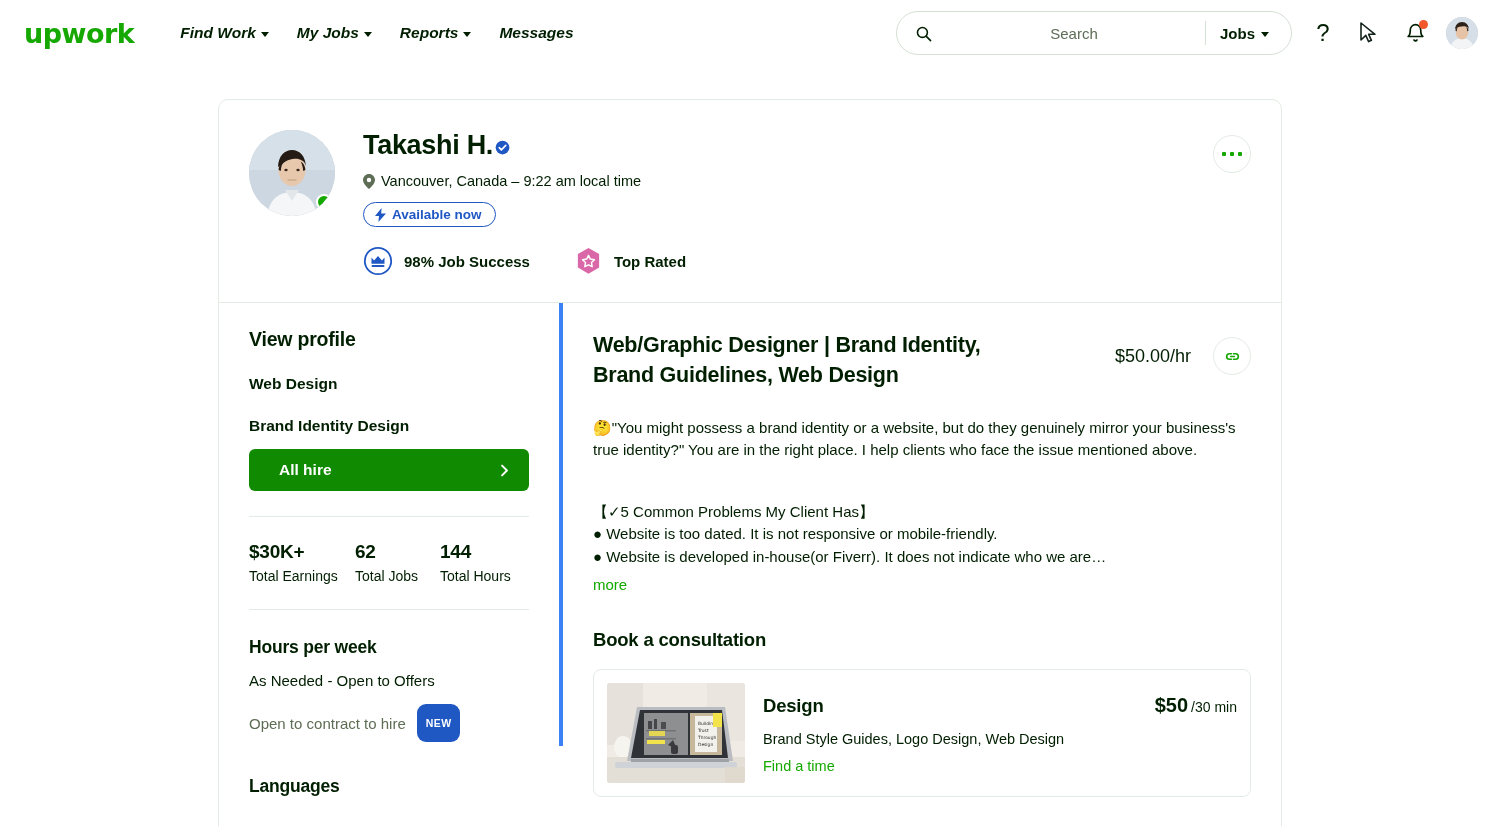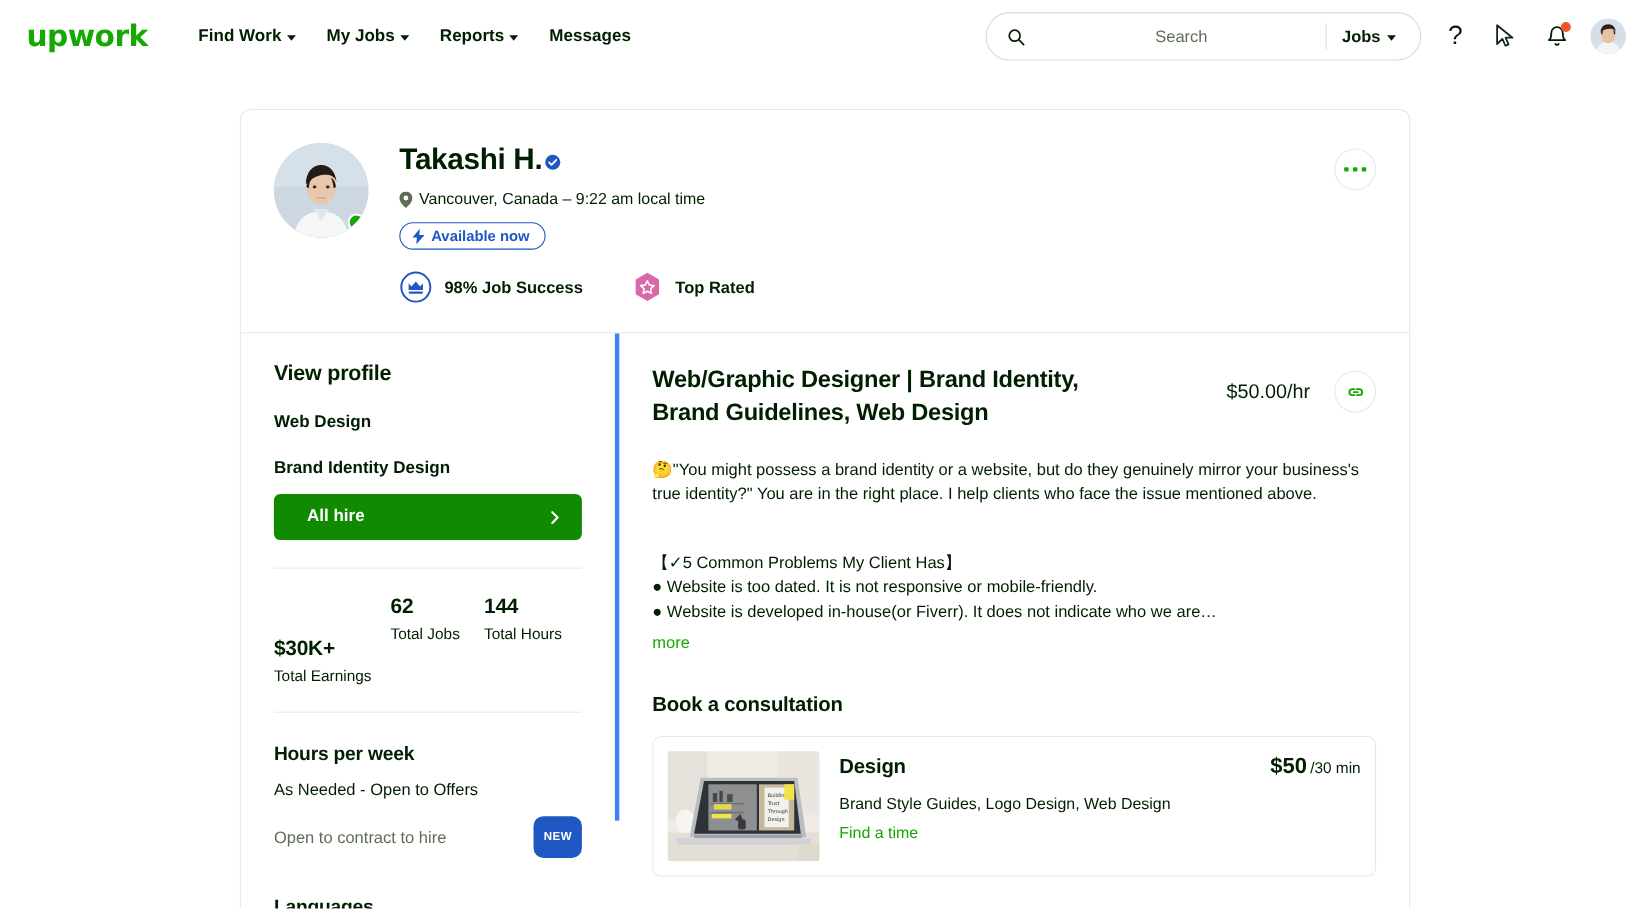--- a/index.html
+++ b/index.html
@@ -29,20 +29,21 @@
   .navlinks { display: flex; align-items: center; gap: 28px; }
   .navlink {
     font-size: 15.5px;
     font-weight: 700;
     color: #001e00;
     display: flex;
     align-items: center;
     gap: 5px;
     cursor: pointer;
     white-space: nowrap;
+    font-style: italic;
   }
   .caret {
     width: 0; height: 0;
     border-left: 4.5px solid transparent;
     border-right: 4.5px solid transparent;
     border-top: 5px solid #001e00;
     margin-top: 2px;
   }
 
   .searchwrap {
@@ -220,28 +221,28 @@
     color: #fff;
     font-size: 15.5px;
     font-weight: 700;
     cursor: pointer;
   }
   .chev-right { width: 13px; height: 13px; }
   .divider-h { height: 1px; background: #e4ebe4; margin-top: 25px; }
 
   .stats { display: flex; padding: 24px 30px 0 30px; gap: 0; }
   .stat { }
-  .stat:nth-child(1) { width: 106px; margin-top: 38px; }
+  .stat:nth-child(1) { width: 106px; }
   .stat:nth-child(2) { width: 85px; }
   .stat-val { font-size: 19px; font-weight: 700; letter-spacing: -0.2px; }
   .stat-lbl { font-size: 14px; margin-top: 5px; color: #001e00; }
 
   .hours-title { font-size: 17.5px; font-weight: 700; letter-spacing: -0.2px; }
   .hours-val { font-size: 15px; margin-top: 14px; }
-  .contract-row { display: flex; align-items: center; gap: 11px; margin-top: 15px; justify-content: space-between; }
+  .contract-row { display: flex; align-items: center; gap: 11px; margin-top: 15px; }
   .contract-txt { font-size: 15px; color: #5e6d55; }
   .new-badge {
     background: #1f57c3;
     color: #fff;
     font-size: 10.5px;
     font-weight: 700;
     letter-spacing: 0.4px;
     padding: 13px 9px;
     border-radius: 9px;
   }
@@ -276,20 +277,21 @@
 
   .consult-title { font-size: 18.5px; font-weight: 700; margin-top: 33px; letter-spacing: -0.2px; }
   .consult-card {
     margin-top: 18px;
     border: 1px solid #e4ebe4;
     border-radius: 8px;
     padding: 13px;
     display: flex;
     gap: 18px;
     cursor: pointer;
+    align-items: center;
   }
   .consult-thumb {
     width: 138px; height: 100px;
     flex: 0 0 auto;
     border-radius: 3px;
     overflow: hidden;
     background: #efece6;
     position: relative;
   }
   .consult-body { flex: 1; padding-top: 3px; }

